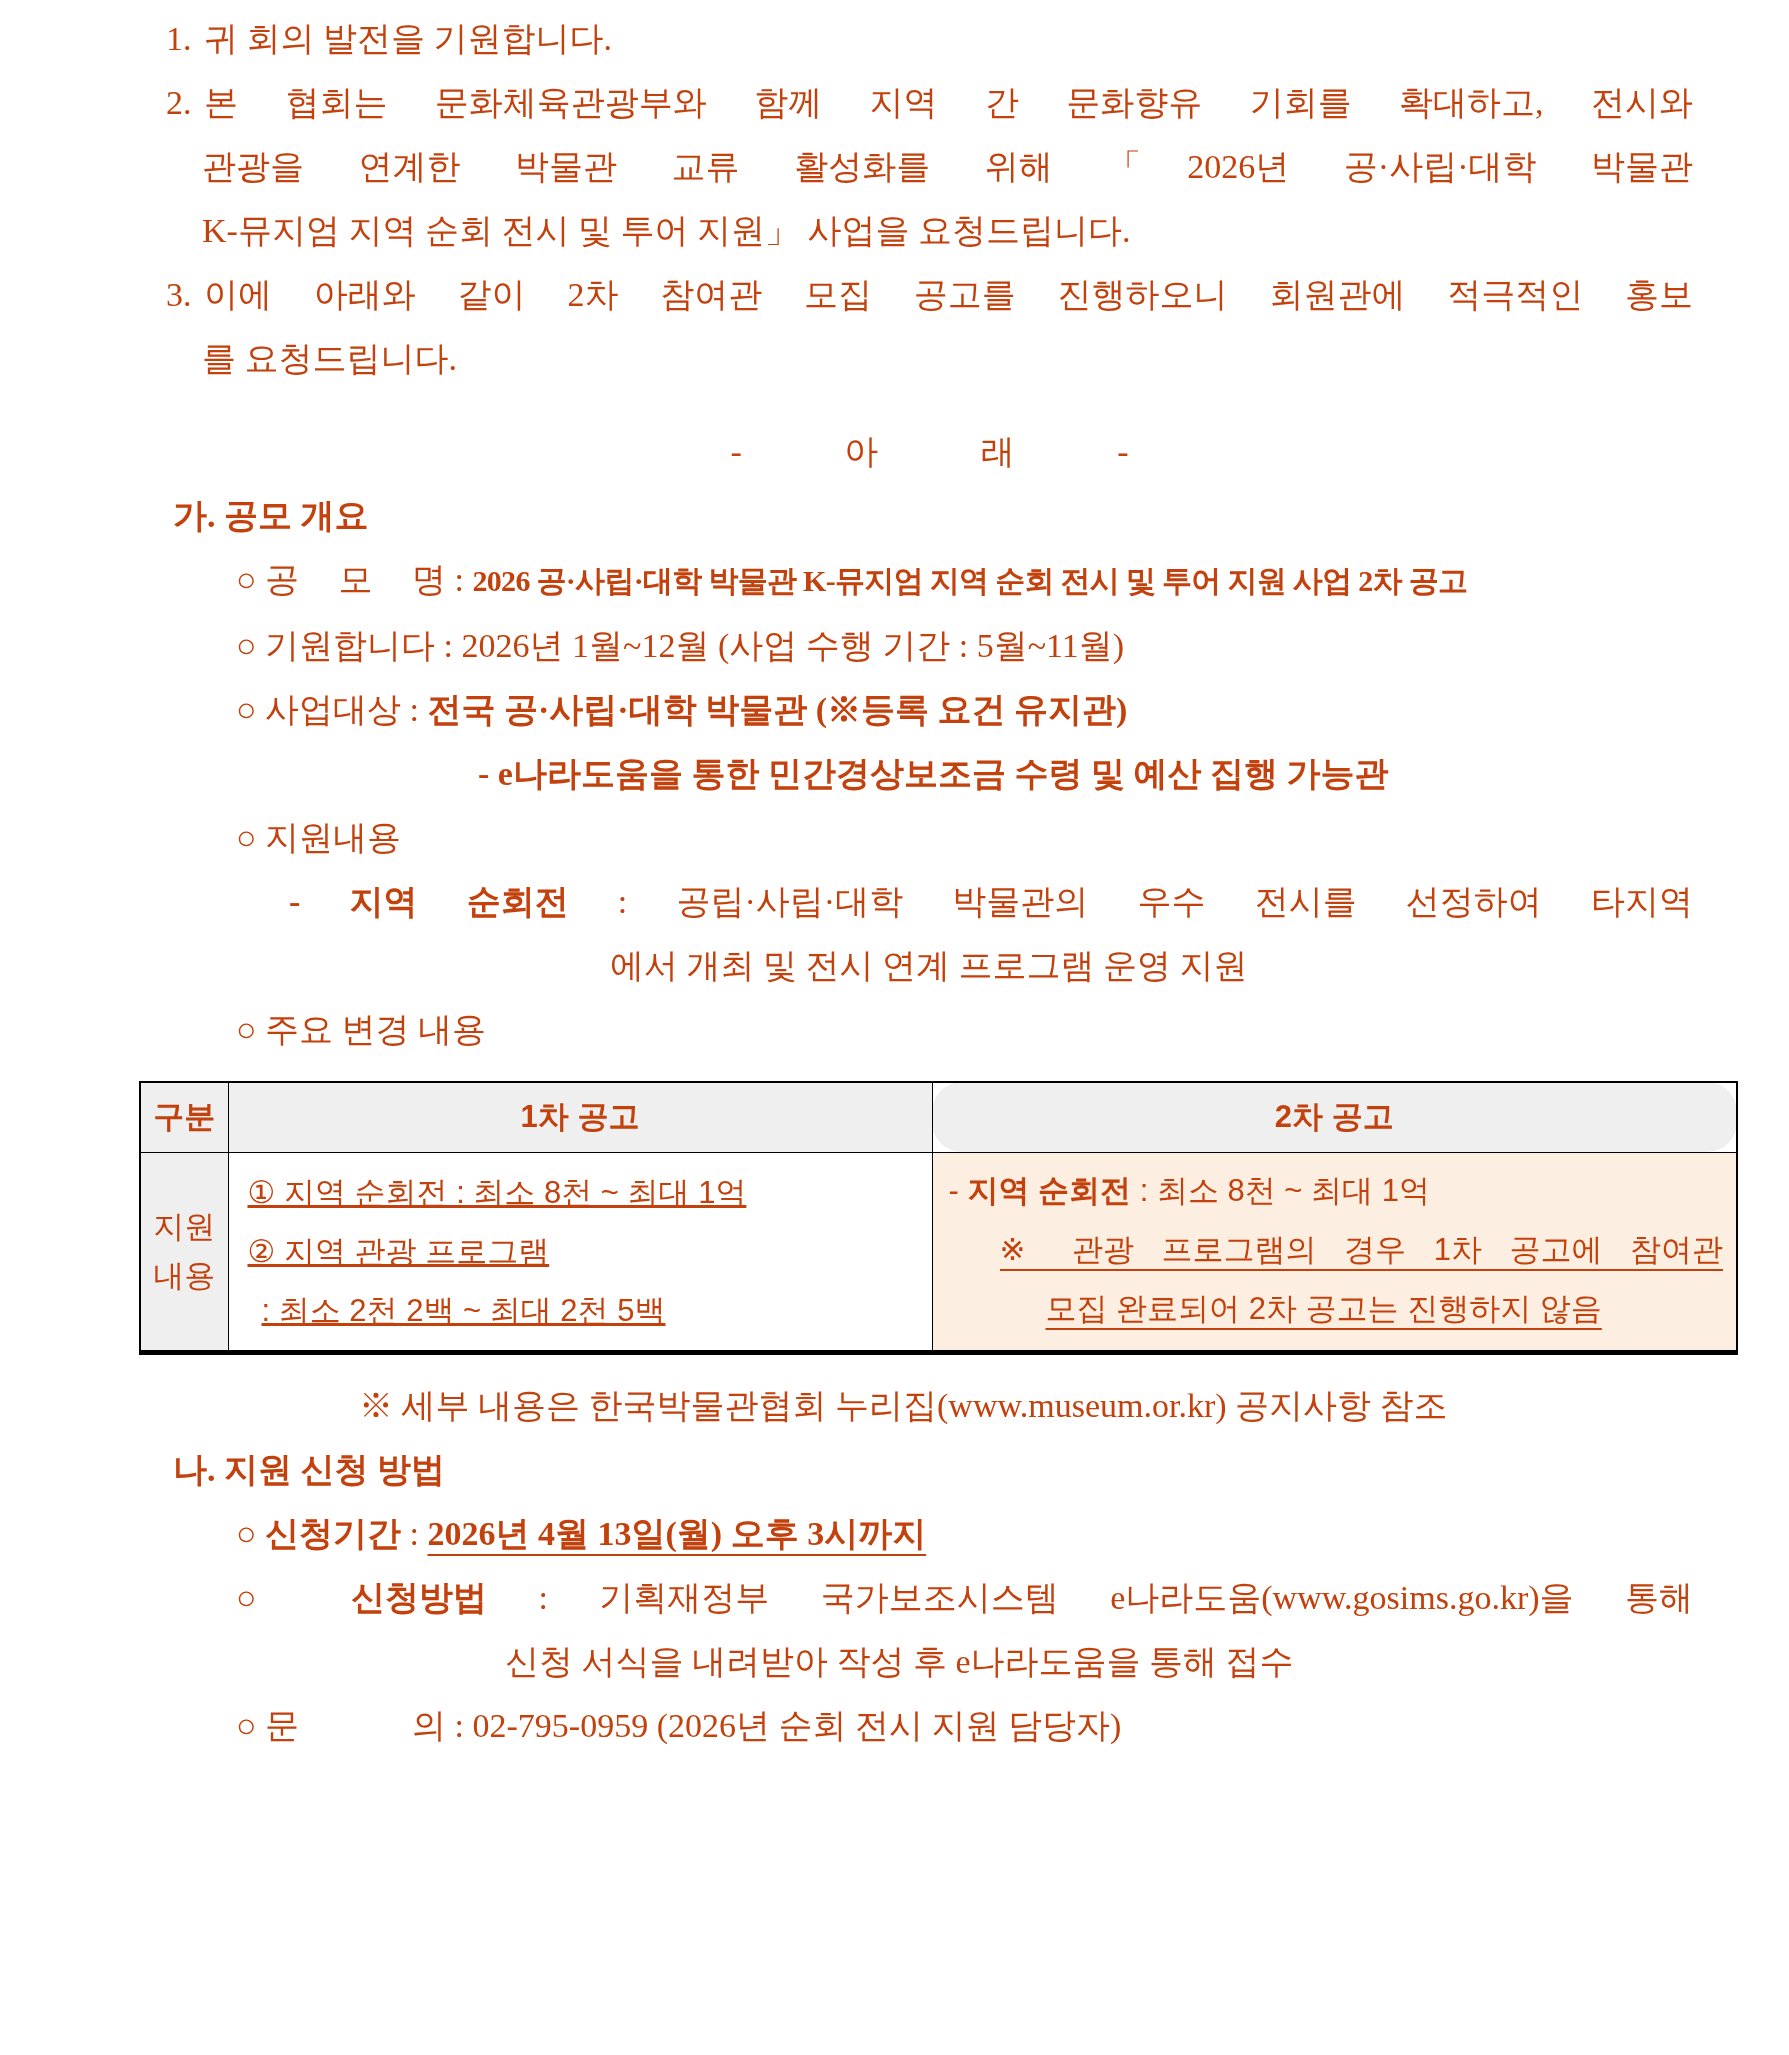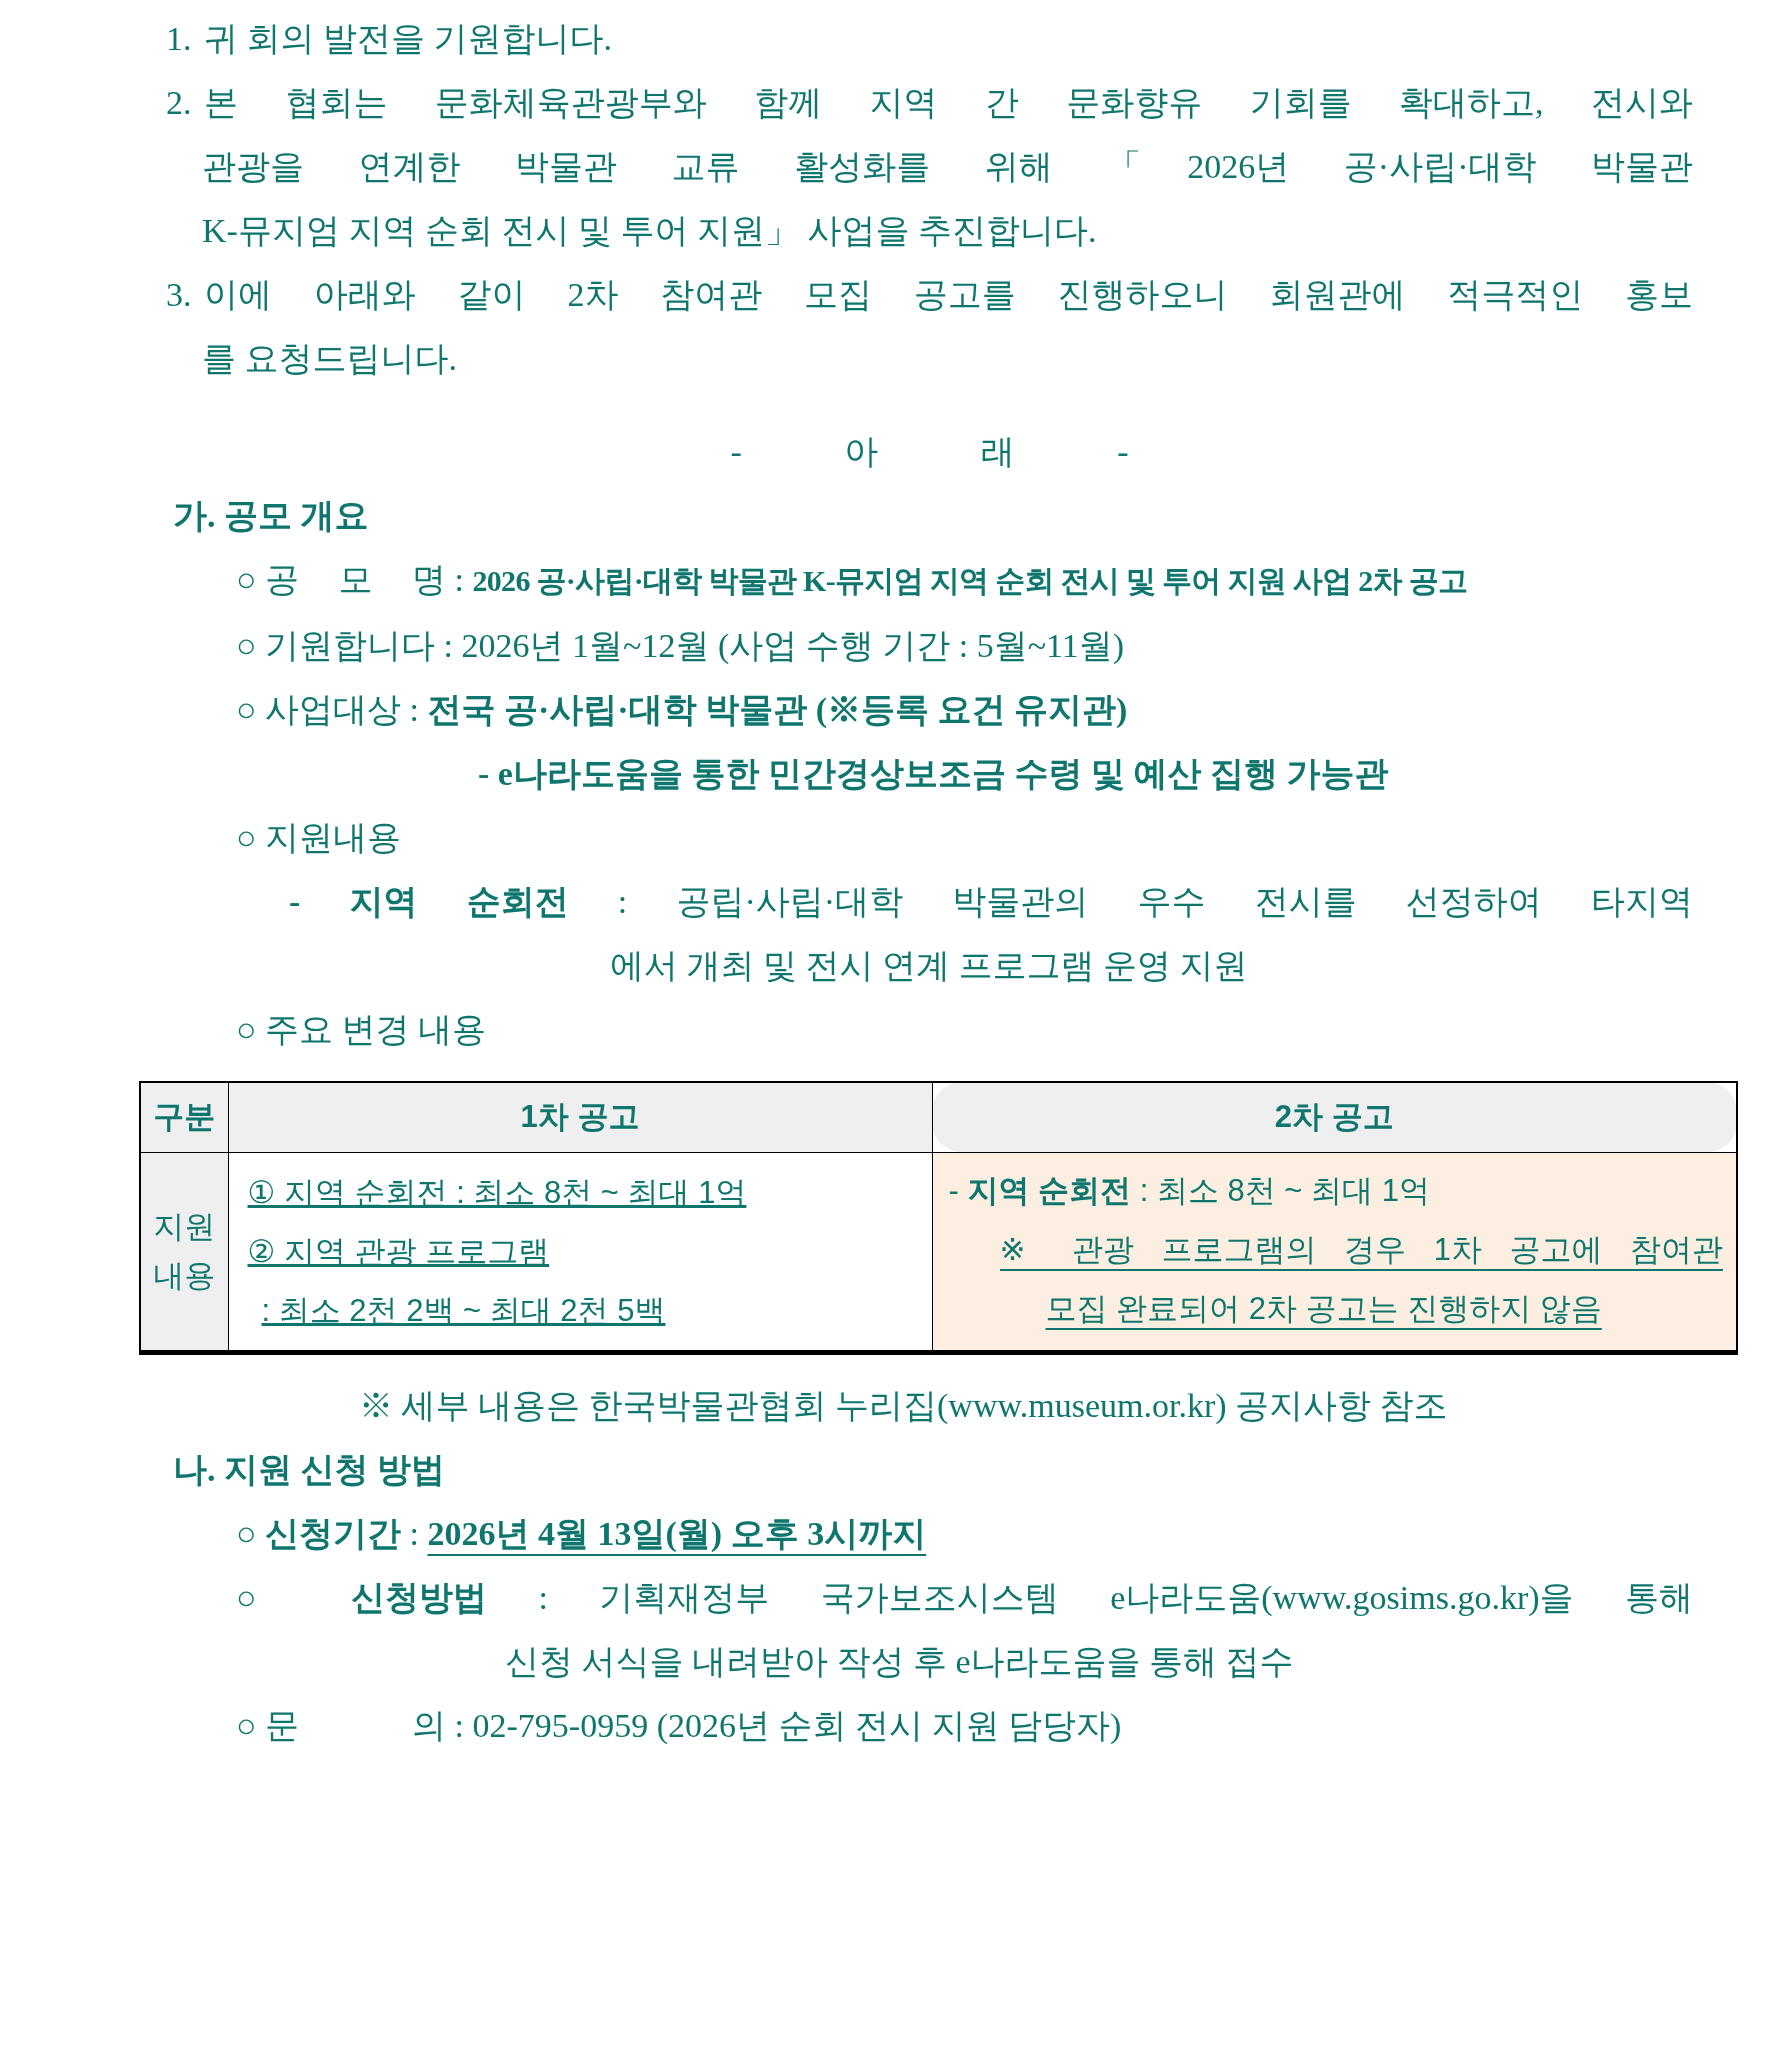--- a/index.html
+++ b/index.html
@@ -1,21 +1,21 @@
 <!DOCTYPE html>
 <html lang="ko" style="font-size:11.6px"><head>
 <meta charset="utf-8">
 <style>
   html,body{margin:0;padding:0;background:#ffffff;}
   .page{
     position:relative;
     width:1789px;
     height:2056px;
     background:#ffffff;
-    color:#0f766e;
+    color:#c2410c;
     font-family:"Liberation Serif","DejaVu Serif",serif;
     font-size:34px;
     overflow:hidden;
     box-sizing:border-box;
     padding-top:7.2px;
   }
   .l{line-height:64px; white-space:nowrap;}
   .just{white-space:normal; text-align:justify; text-align-last:justify; overflow:hidden;}
   .num{display:inline-block; width:38px;}
   .b{font-weight:bold;}
@@ -85,21 +85,21 @@
 </style>
 </head>
 <body>
 
 <div class="page">
 
   <div class="l ml230"><span class="num">1.</span><span>귀 회의 발전을 기원합니다.</span></div>
 
   <div class="l ml230 just w2115"><span class="num">2.</span><span>본 협회는 문화체육관광부와 함께 지역 간 문화향유 기회를 확대하고, 전시와</span></div>
   <div class="l ml280 just w2065"><span>관광을 연계한 박물관 교류 활성화를 위해 「2026년 공·사립·대학 박물관</span></div>
-  <div class="l ml280"><span>K-뮤지엄 지역 순회 전시 및 투어 지원」 사업을 추진합니다.</span></div>
+  <div class="l ml280"><span>K-뮤지엄 지역 순회 전시 및 투어 지원」 사업을 요청드립니다.</span></div>
 
   <div class="l ml230 just w2115"><span class="num">3.</span><span>이에 아래와 같이 2차 참여관 모집 공고를 진행하오니 회원관에 적극적인 홍보</span></div>
   <div class="l ml280"><span>를 요청드립니다.</span></div>
 
   <div class="l divider"><span>- 아 래 -</span></div>
 
   <div class="l heading"><span>가. 공모 개요</span></div>
 
   <div class="l bullet-line"><span>○</span> <span class="label-spread">공 모 명</span><span> : </span><span class="condensed">2026 공·사립·대학 박물관 K-뮤지엄 지역 순회 전시 및 투어 지원 사업 2차 공고</span></div>
 

